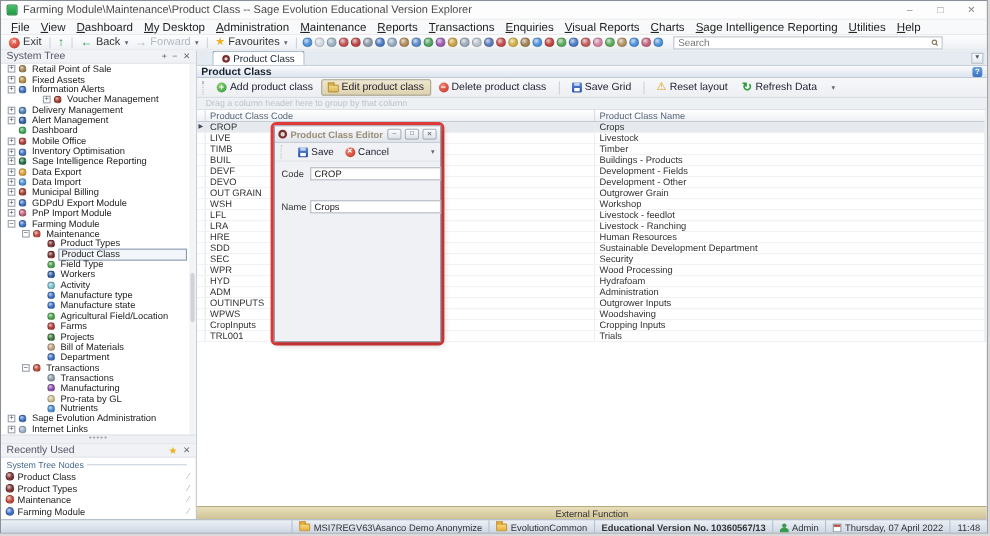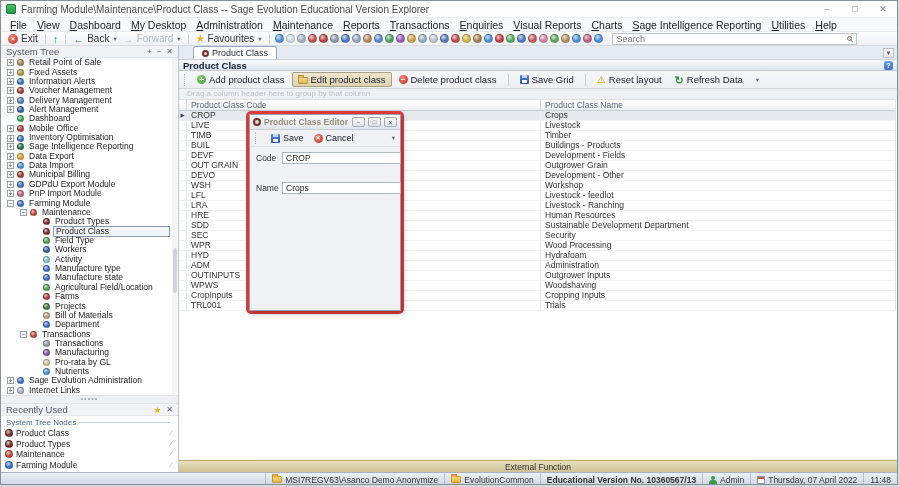--- a/index.html
+++ b/index.html
@@ -238,21 +238,21 @@
         <div class="tree-item" style="padding-left: 6px;">
           <span class="toggle">+</span>
           <span class="tree-icon" style="background: radial-gradient(circle at 35% 30%, rgba(255, 255, 255, 0.75), rgba(255, 255, 255, 0) 55%), rgb(176, 141, 63);"></span>
           <span class="tree-label">Fixed Assets</span>
         </div>
         <div class="tree-item" style="padding-left: 6px;">
           <span class="toggle">+</span>
           <span class="tree-icon" style="background: radial-gradient(circle at 35% 30%, rgba(255, 255, 255, 0.75), rgba(255, 255, 255, 0) 55%), rgb(58, 111, 196);"></span>
           <span class="tree-label">Information Alerts</span>
         </div>
-        <div class="tree-item" style="padding-left: 6px;">
+        <div class="tree-item" style="padding-left: 6px; justify-content: center;">
           <span class="toggle">+</span>
           <span class="tree-icon" style="background: radial-gradient(circle at 35% 30%, rgba(255, 255, 255, 0.75), rgba(255, 255, 255, 0) 55%), rgb(162, 59, 46);"></span>
           <span class="tree-label">Voucher Management</span>
         </div>
         <div class="tree-item" style="padding-left: 6px;">
           <span class="toggle">+</span>
           <span class="tree-icon" style="background: radial-gradient(circle at 35% 30%, rgba(255, 255, 255, 0.75), rgba(255, 255, 255, 0) 55%), rgb(74, 127, 181);"></span>
           <span class="tree-label">Delivery Management</span>
         </div>
         <div class="tree-item" style="padding-left: 6px;">
@@ -521,27 +521,27 @@
             <span class="code">BUIL</span>
             <span class="name">Buildings - Products</span>
           </div>
           <div class="grid-row">
             <span class="gutter"></span>
             <span class="code">DEVF</span>
             <span class="name">Development - Fields</span>
           </div>
           <div class="grid-row">
             <span class="gutter"></span>
+            <span class="code">DEVO</span>
+            <span class="name">Development - Other</span>
+          </div>
+          <div class="grid-row">
+            <span class="gutter"></span>
             <span class="code">OUT GRAIN</span>
             <span class="name">Outgrower Grain</span>
-          </div>
-          <div class="grid-row">
-            <span class="gutter"></span>
-            <span class="code">DEVO</span>
-            <span class="name">Development - Other</span>
           </div>
           <div class="grid-row">
             <span class="gutter"></span>
             <span class="code">WSH</span>
             <span class="name">Workshop</span>
           </div>
           <div class="grid-row">
             <span class="gutter"></span>
             <span class="code">LFL</span>
             <span class="name">Livestock - feedlot</span>

